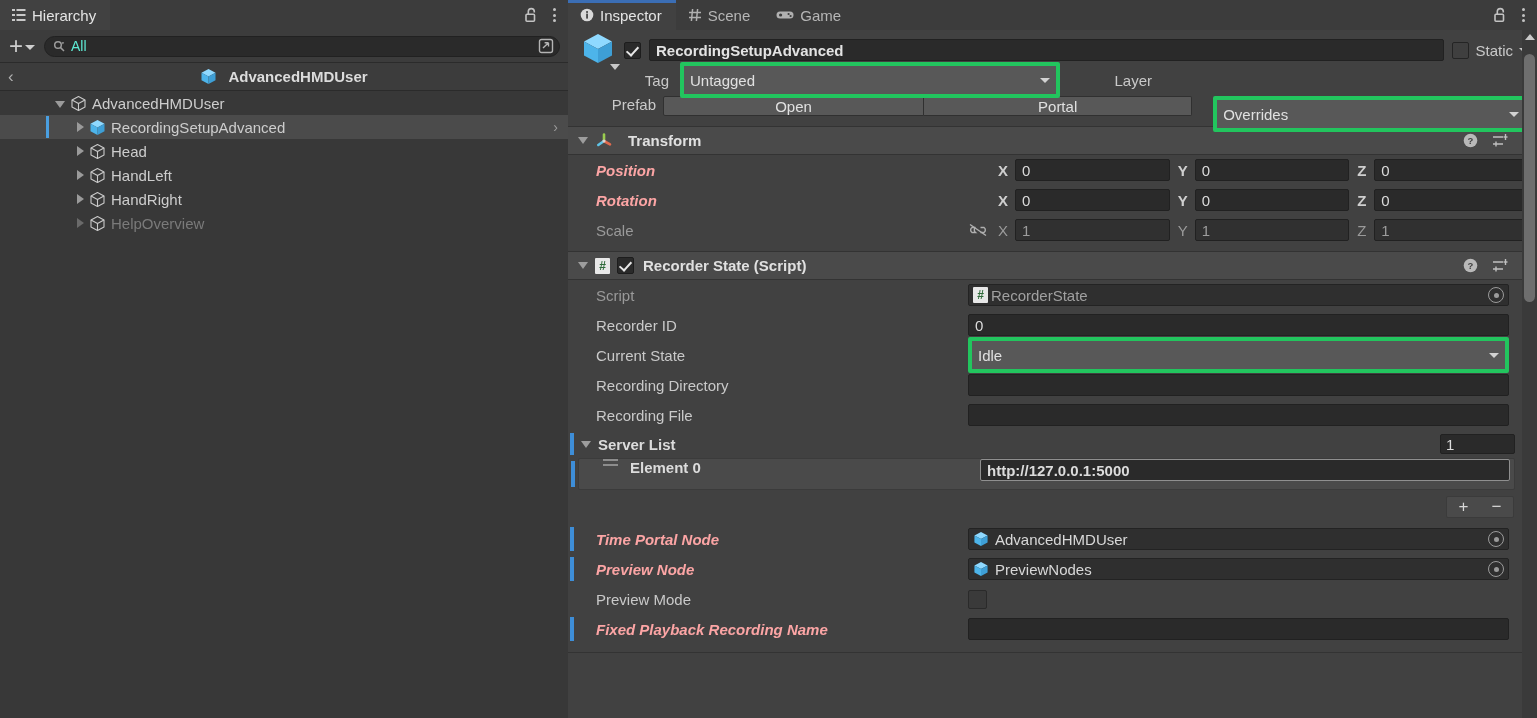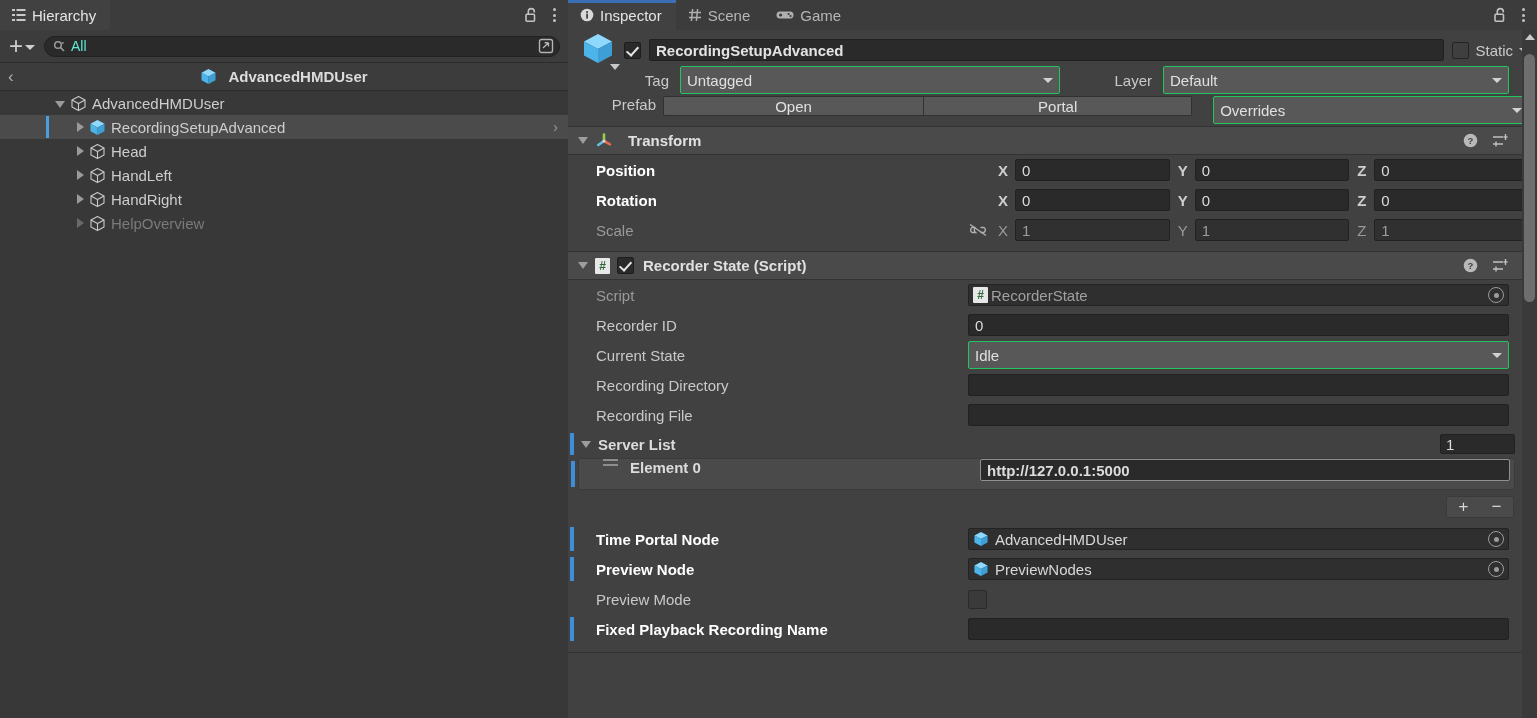--- a/index.html
+++ b/index.html
@@ -119,21 +119,21 @@
     font-weight: bold; font-size: 15px; color: #e3e3e3;
   }
   .static-wrap { display: flex; align-items: center; gap: 6px; flex: none; }
   .static-chk { width: 17px; height: 17px; background: #3f3f3f; border: 1px solid #242424; border-radius: 2px; }
   .static-lbl { font-size: 15px; color: #c9c9c9; }
   .mini-caret { width: 0;height:0; border-left:5px solid transparent;border-right:5px solid transparent;border-top:5px solid #c5c5c5; }
 
   .go-row2 { display: flex; align-items: center; gap: 4px; height: 26px; margin-top: 3px; }
   .lbl-right { text-align: right; font-size: 15px; color: #c9c9c9; padding-right: 7px; flex: none; }
   .dropdown {
-    height: 28px; background: #585858; border: 1px solid #22c55e; border-radius: 2px;
+    height: 36px; background: #585858; border: 4px solid #22c55e; border-radius: 2px;
     display: flex; align-items: center; padding: 0 6px; font-size: 15px; color: #e0e0e0;
     position: relative;
   }
   .dropdown .dcaret {
     position: absolute; right: 6px; top: 50%; margin-top: -2px;
     width: 0;height:0;border-left:5px solid transparent;border-right:5px solid transparent;border-top:5px solid #d2d2d2;
   }
   .go-row3 { display: flex; align-items: flex-start; height: 26px; margin-top: 3px; }
   .btn {
     height: 20px; background: #585858; border: 1px solid #303030;
@@ -147,21 +147,21 @@
     height: 29px; display: flex; align-items: center; gap: 7px;
     padding-left: 10px; background: #4a4a4a;
     border-top: 1px solid #333; border-bottom: 1px solid #333;
     font-weight: bold; font-size: 15px; color: #e0e0e0;
   }
   .foldout { width:0;height:0;border-left:5px solid transparent;border-right:5px solid transparent;border-top:7px solid #9d9d9d; flex:none; }
   .comp-head-right { margin-left:auto; display:flex; align-items:center; gap:14px; padding-right: 12px; }
 
   .prop-row { height: 30px; display: flex; align-items: center; position: relative; }
   .prop-lbl { font-size: 15px; color: #c9c9c9; padding-left: 28px; flex: none; }
-  .prop-lbl.bold { font-weight: bold; color: #ffffff; }
+  .prop-lbl.bold { font-weight: bold; color: #fca5a5; font-style: italic; }
   .prop-lbl.dim { color: #9a9a9a; }
   .ovr {
     position: absolute; left: 2px; top: 3px; bottom: 3px; width: 4px; background: #3e8ed8;
   }
 
   .txt-field {
     height: 22px; background: #2a2a2a; border: 1px solid #212121; border-radius: 2px;
     display: flex; align-items: center; padding: 0 6px; font-size: 15px; color: #dcdcdc;
   }
   .txt-field.dim { color: #9c9c9c; background: #303030; }
@@ -448,24 +448,20 @@
           </div>
         </div>
 
         <div class="go-row2">
           <span class="lbl-right" style="width:100px">Tag</span>
           <div class="dropdown" style="width:380px">
             <span>Untagged</span>
             <span class="dcaret"></span>
           </div>
           <span class="lbl-right" style="width:95px">Layer</span>
-          <div class="dropdown" style="width:346px">
-            <span>Default</span>
-            <span class="dcaret"></span>
-          </div>
         </div>
 
         <div class="go-row3">
           <span class="lbl-right" style="width:87px">Prefab</span>
           <div class="btn" style="width:263px;border-radius:2px 0 0 2px">
             <span>Open</span>
           </div>
           <div class="btn" style="width:270px;border-left:none;border-radius:0 2px 2px 0">
             <span>Portal</span>
           </div>

